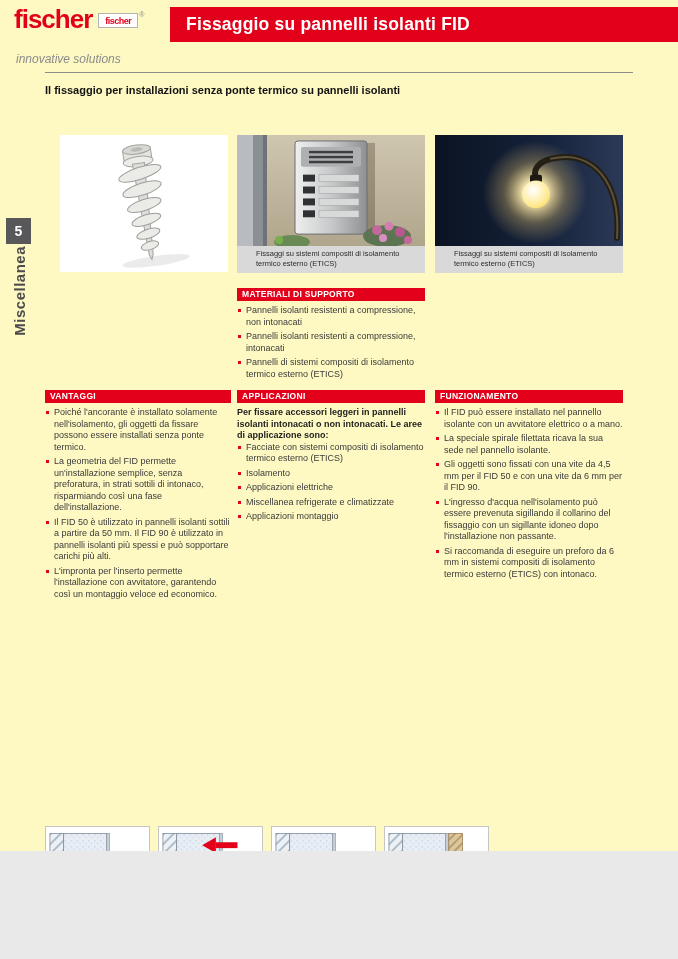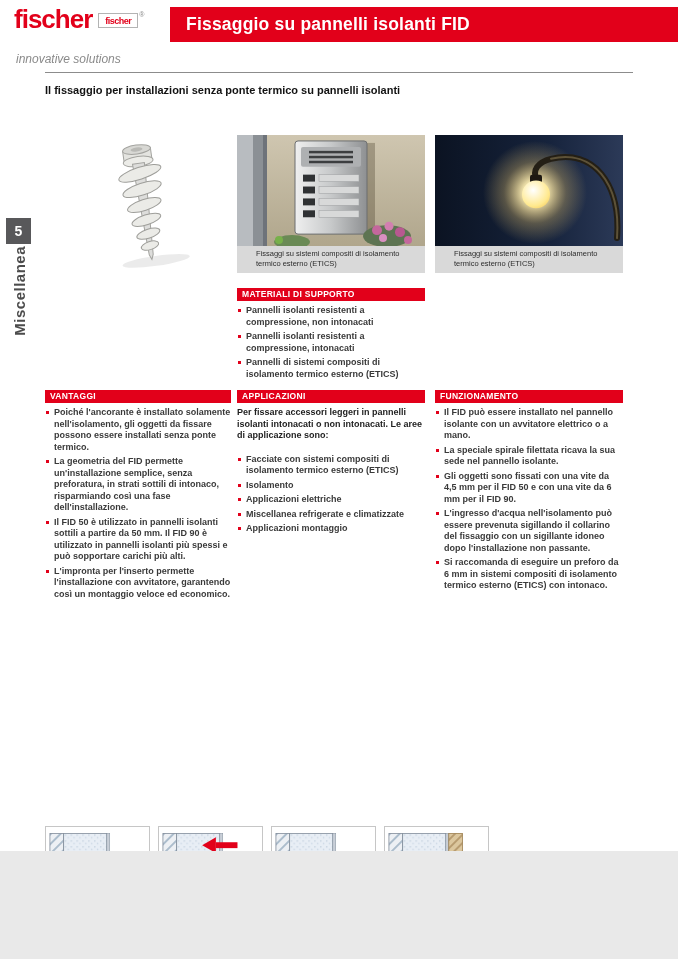--- a/index.html
+++ b/index.html
@@ -4,21 +4,21 @@
 <style>
   * { box-sizing: border-box; margin: 0; padding: 0; }
   body {
     font-family: "Liberation Sans", sans-serif;
     background: #e9e9e9;
   }
   .page {
     position: relative;
     width: 678px;
     height: 851px;
-    background: #ffffff;
+    background: #fef9c3;
     margin: 0 auto;
     overflow: hidden;
   }
 
   
   .logo-block { position: absolute; left: 14px; top: 6px; }
   .logo-row { display: flex; align-items: flex-start; }
   .logo-text {
     color: var(--brand-red, #e2001a);
     font-weight: bold;
@@ -90,29 +90,29 @@
     color: #fff; font-weight: bold; font-size: 8.5px; line-height: 13px;
     padding-left: 5px; letter-spacing: 0.3px;
   }
   #materiali-header { left: 237px; top: 288px; width: 188px; }
   #vantaggi-header { left: 45px;  top: 390px; width: 186px; }
   #applicazioni-header { left: 237px; top: 390px; width: 188px; }
   #funzionamento-header { left: 435px; top: 390px; width: 188px; }
 
   
   .body-list { list-style: none; font-size: 9px; line-height: 11.5px; color: #3a3a3a; }
-  .body-list li { position: relative; padding-left: 9px; margin-bottom: 3px; font-weight: bold; }
+  .body-list li { position: relative; padding-left: 9px; margin-bottom: 3px; }
   .body-list li::before {
     content: ""; position: absolute; left: 1px; top: 4px;
     width: 3px; height: 3px; background: var(--brand-red, #e2001a);
   }
   #materiali-list { position: absolute; left: 237px; top: 305px; width: 188px; }
   #vantaggi-list { position: absolute; left: 45px; top: 407px; width: 186px; }
   #applicazioni-block { position: absolute; left: 237px; top: 407px; width: 188px; }
-  .list-intro { font-weight: bold; font-size: 9px; line-height: 11.5px; color: #1e1e1e; margin-bottom: 12px; }
+  .list-intro { font-weight: bold; font-size: 9px; line-height: 11.5px; color: #1e1e1e; margin-bottom: 0; }
   #funzionamento-list { position: absolute; left: 435px; top: 407px; width: 188px; }
 
   
   .step {
     position: absolute; top: 826px; width: 105px; height: 109px;
     border: 1px solid #c6c6c6; background: #fff;
   }
   .step svg { display: block; width: 100%; height: 100%; }
   #step1 { left: 45px; } #step2 { left: 158px; } #step3 { left: 271px; } #step4 { left: 384px; }
 

